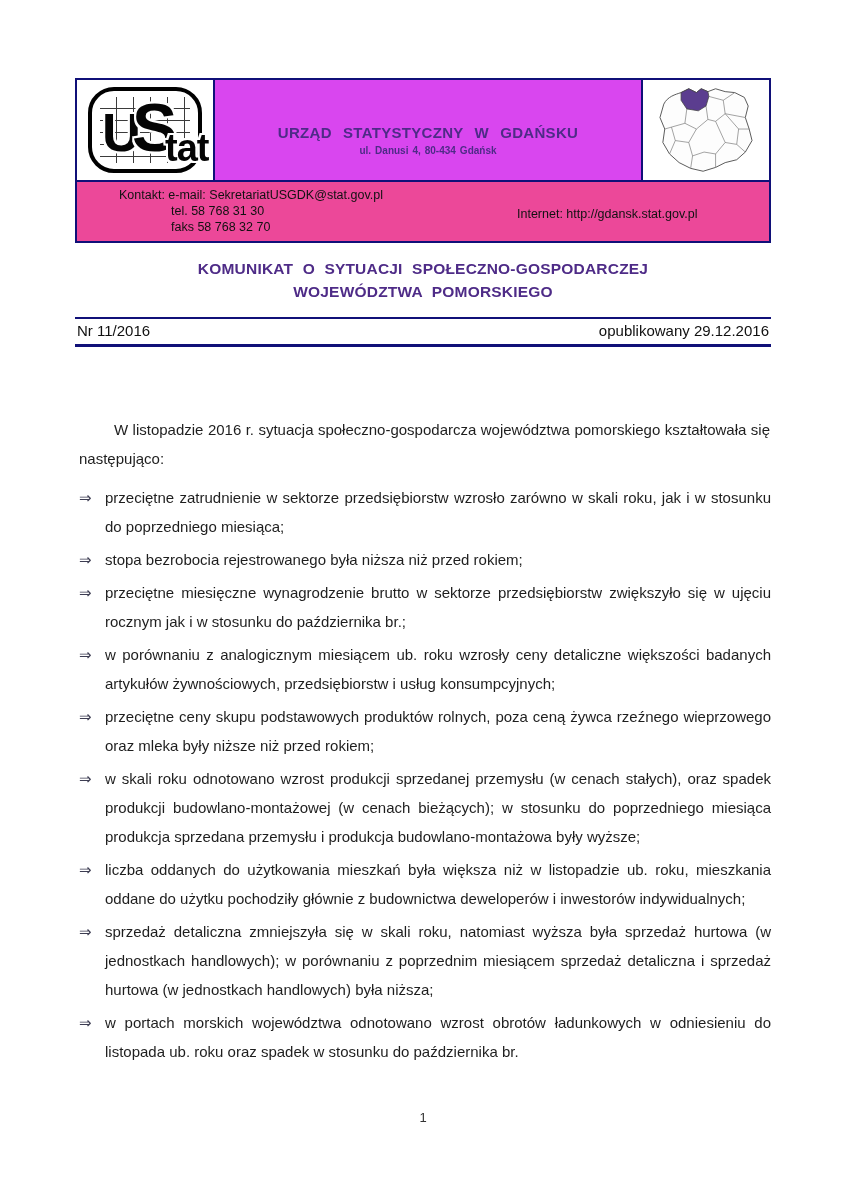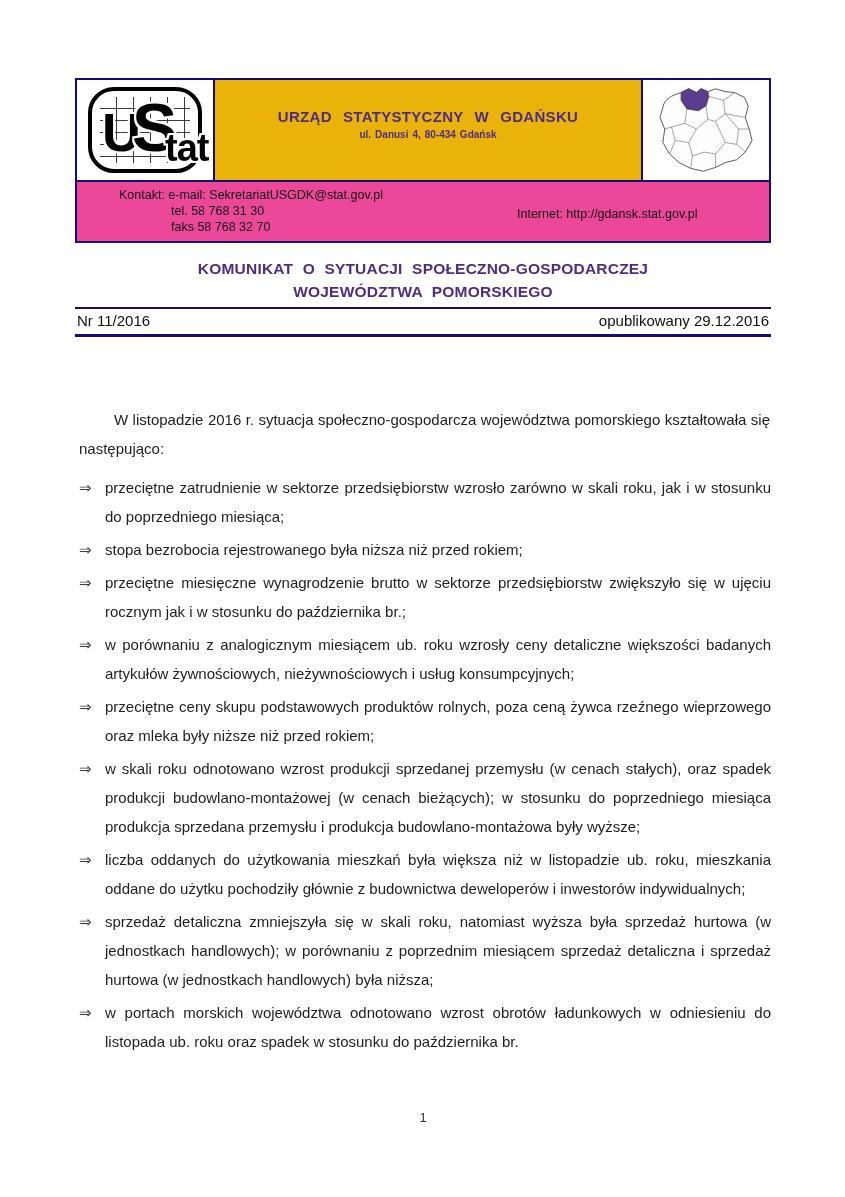--- a/index.html
+++ b/index.html
@@ -36,21 +36,21 @@
   }
   .logo-text span{
     position:absolute;font-weight:700;color:#050505;line-height:1;
     text-shadow:-2px 0 0 #fff,2px 0 0 #fff,0 -2px 0 #fff,0 2px 0 #fff,
                 -2px -2px 0 #fff,2px 2px 0 #fff,-2px 2px 0 #fff,2px -2px 0 #fff;
   }
   .logo-u{left:10px;top:14px;font-size:54px;}
   .logo-s{left:40px;top:2px;font-size:68px;}
   .logo-tat{left:73px;top:38px;font-size:38px;letter-spacing:-1px;}
 
-  .title-cell{flex:1;text-align:center;padding-top:28px;background:#eab308;}
+  .title-cell{flex:1;text-align:center;padding-top:44px;background:#d946ef;}
   .office-name{
     color:var(--purple);font-weight:700;font-size:15px;
     word-spacing:0.45em;letter-spacing:.3px;
   }
   .office-address{
     color:var(--purple);font-weight:700;font-size:10px;margin-top:4px;
     word-spacing:0.12em;
   }
 
   .map-cell{width:126px;flex:0 0 126px;border-left:2px solid var(--navy);background:#fff;
@@ -70,21 +70,21 @@
   .internet-line{position:absolute;left:440px;top:24px;}
 
   
   .doc-title{
     margin-top:14px;text-align:center;color:var(--purple);font-weight:700;
     font-size:15.5px;line-height:23px;word-spacing:0.32em;letter-spacing:.2px;
   }
 
   
   .issue-bar{
-    margin-top:4px;border-top:2px solid var(--navy);border-bottom:3px solid var(--navy);
+    margin-top:14px;border-top:2px solid var(--navy);border-bottom:3px solid var(--navy);
     display:flex;justify-content:space-between;align-items:baseline;
     font-size:15px;color:#101010;padding:3px 2px 5px 2px;text-align:right;
   }
 
   
   .body-text{margin-top:68px;font-size:15px;line-height:29px;color:var(--ink);}
   .intro{
     text-align:justify;text-indent:35px;margin:0 0 10px 4px;width:691px;box-sizing:border-box;
   }
   .bullet{display:flex;margin:0 0 4px 4px;}
@@ -179,21 +179,21 @@
           <div class="btext">stopa bezrobocia rejestrowanego była niższa niż przed rokiem;</div>
         </div>
 
         <div class="bullet">
           <span class="arrow">⇒</span>
           <div class="btext">przeciętne miesięczne wynagrodzenie brutto w sektorze przedsiębiorstw zwiększyło się w ujęciu rocznym jak i w stosunku do października br.;</div>
         </div>
 
         <div class="bullet">
           <span class="arrow">⇒</span>
-          <div class="btext">w porównaniu z analogicznym miesiącem ub. roku wzrosły ceny detaliczne większości badanych artykułów żywnościowych, nieżywnościowych i usług konsumpcyjnych;</div>
+          <div class="btext">w porównaniu z analogicznym miesiącem ub. roku wzrosły ceny detaliczne większości badanych artykułów żywnościowych, przedsiębiorstw i usług konsumpcyjnych;</div>
         </div>
 
         <div class="bullet">
           <span class="arrow">⇒</span>
           <div class="btext">przeciętne ceny skupu podstawowych produktów rolnych, poza ceną żywca rzeźnego wieprzowego oraz mleka były niższe niż przed rokiem;</div>
         </div>
 
         <div class="bullet">
           <span class="arrow">⇒</span>
           <div class="btext">w skali roku odnotowano wzrost produkcji sprzedanej przemysłu (w cenach stałych), oraz spadek produkcji budowlano-montażowej (w cenach bieżących); w stosunku do poprzedniego miesiąca produkcja sprzedana przemysłu i produkcja budowlano-montażowa były wyższe;</div>

